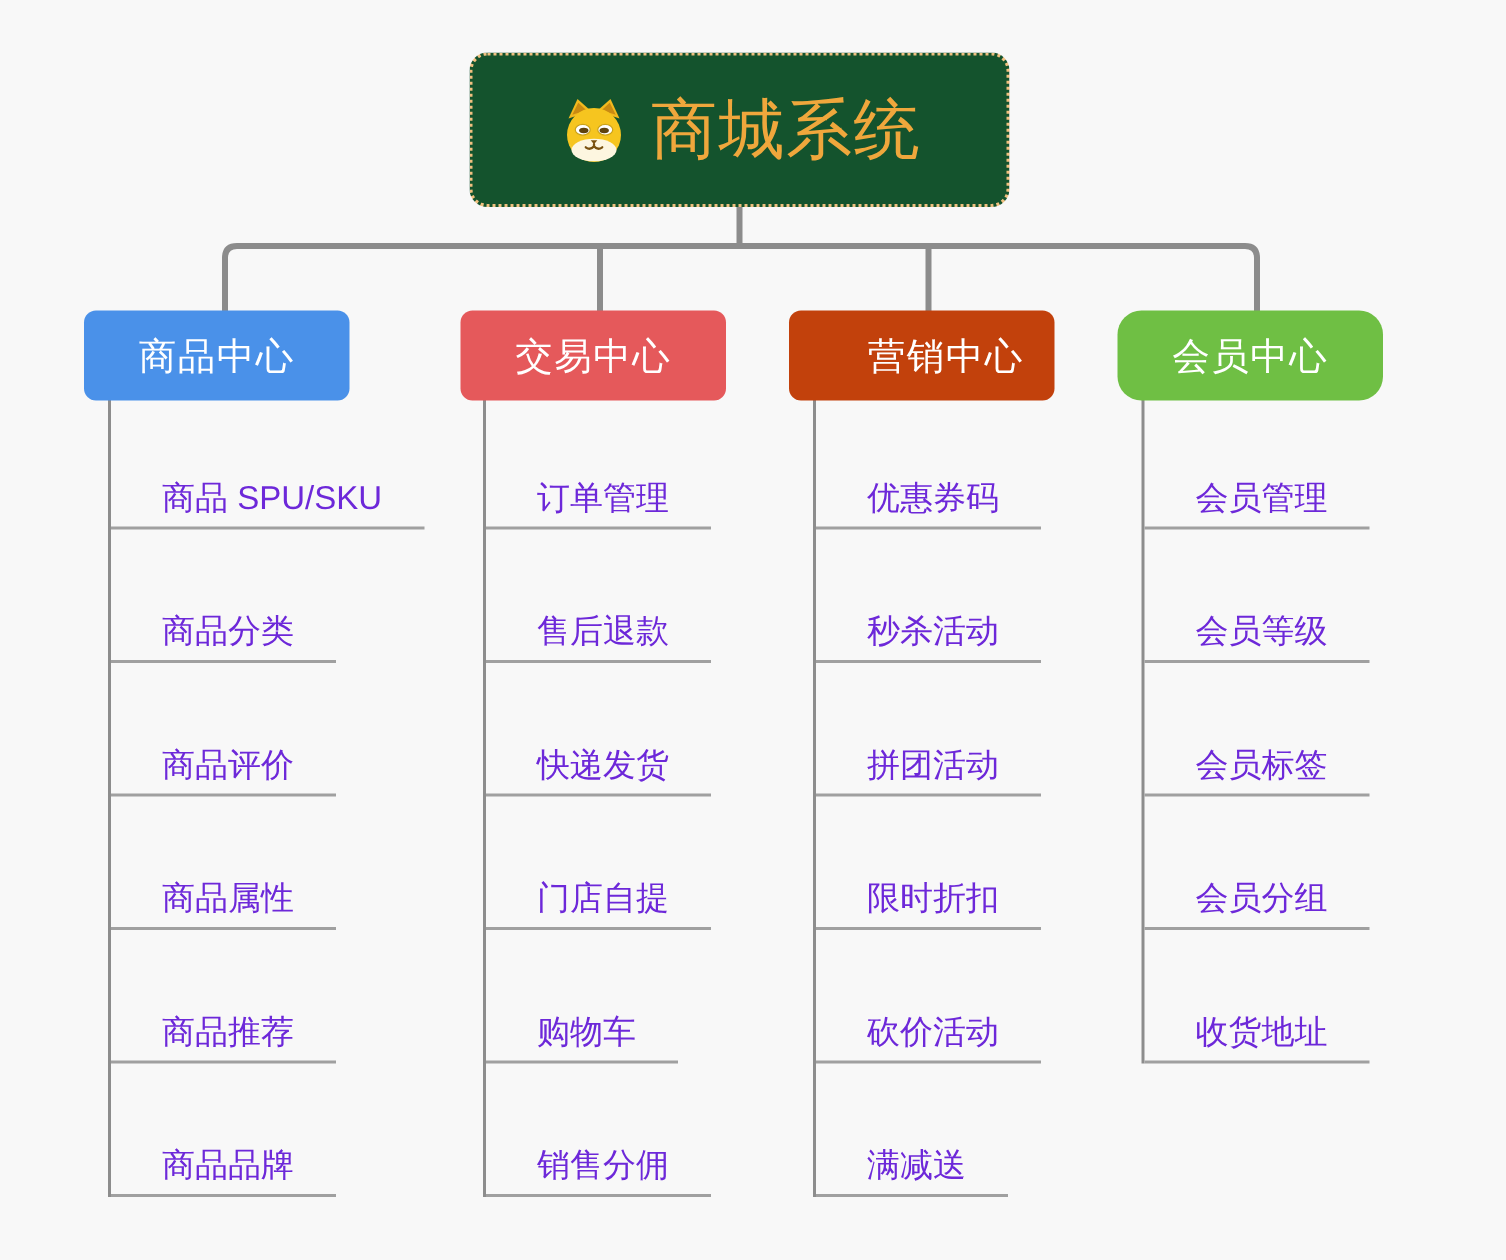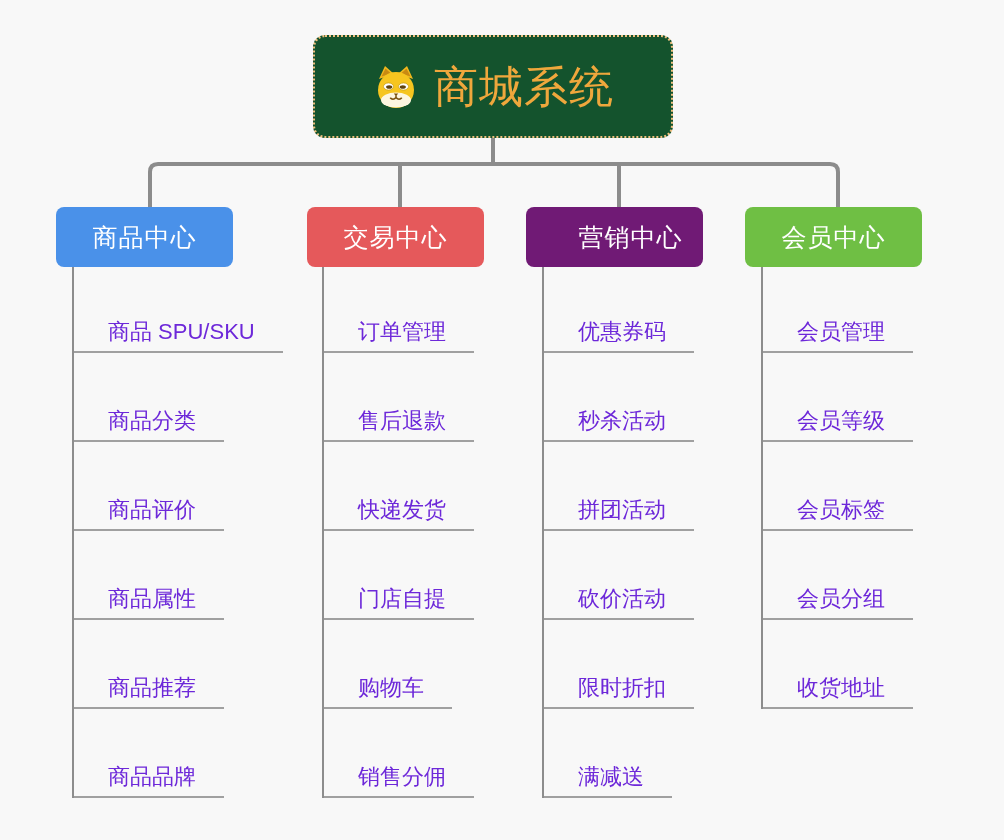--- a/index.html
+++ b/index.html
@@ -47,21 +47,21 @@
     align-items: center;
     justify-content: center;
     color: #ffffff;
     font-size: 25px;
     letter-spacing: 1px;
     z-index: 3;
   }
   .branch-node.b0 { left: 56px; }
   .branch-node.b1 { left: 307px; }
   .branch-node.b2 { left: 526px; }
-  .branch-node.b3 { left: 745px; }
+  .branch-node.b3 { left: 745px; border-radius: 16px; }
 
   
   .column {
     position: absolute;
     top: 264px;
     border-left: 2px solid #8d8d8d;
     z-index: 2;
   }
   .column.c0 { left: 72px; }
   .column.c1 { left: 322px; }
@@ -106,21 +106,21 @@
         <ellipse cx="30.8" cy="24" rx="3.1" ry="1.8" fill="#5f430e"></ellipse>
         <path d="M21.8 30.5 L26.2 30.5 L24 33.2 Z" fill="#7a5210"></path>
         <path d="M24 33 V34.5 M24 34.5 Q21.5 37.5 18.5 35.2 M24 34.5 Q26.5 37.5 29.5 35.2" stroke="#7a5210" stroke-width="1.5" fill="none" stroke-linecap="round"></path>
       </svg>
     </span>
     <span class="root-label" style="color: rgb(239, 167, 60);">商城系统</span>
   </div>
 
   <div class="branch-node b0" style="background: rgb(74, 145, 233);">商品中心</div>
   <div class="branch-node b1" style="background: rgb(229, 89, 91);">交易中心</div>
-  <div class="branch-node b2" style="background: #701a75; padding-left: 32px;">营销中心</div>
+  <div class="branch-node b2" style="background: #c2410c; padding-left: 32px;">营销中心</div>
   <div class="branch-node b3" style="background: rgb(111, 191, 68);">会员中心</div>
 
   <div class="column c0">
     <div class="subtopic">商品 SPU/SKU</div>
     <div class="subtopic">商品分类</div>
     <div class="subtopic">商品评价</div>
     <div class="subtopic">商品属性</div>
     <div class="subtopic">商品推荐</div>
     <div class="subtopic">商品品牌</div>
   </div>
@@ -131,22 +131,22 @@
     <div class="subtopic">快递发货</div>
     <div class="subtopic">门店自提</div>
     <div class="subtopic">购物车</div>
     <div class="subtopic">销售分佣</div>
   </div>
 
   <div class="column c2">
     <div class="subtopic">优惠券码</div>
     <div class="subtopic">秒杀活动</div>
     <div class="subtopic">拼团活动</div>
+    <div class="subtopic">限时折扣</div>
     <div class="subtopic">砍价活动</div>
-    <div class="subtopic">限时折扣</div>
     <div class="subtopic">满减送</div>
   </div>
 
   <div class="column c3">
     <div class="subtopic">会员管理</div>
     <div class="subtopic">会员等级</div>
     <div class="subtopic">会员标签</div>
     <div class="subtopic">会员分组</div>
     <div class="subtopic">收货地址</div>
   </div>

